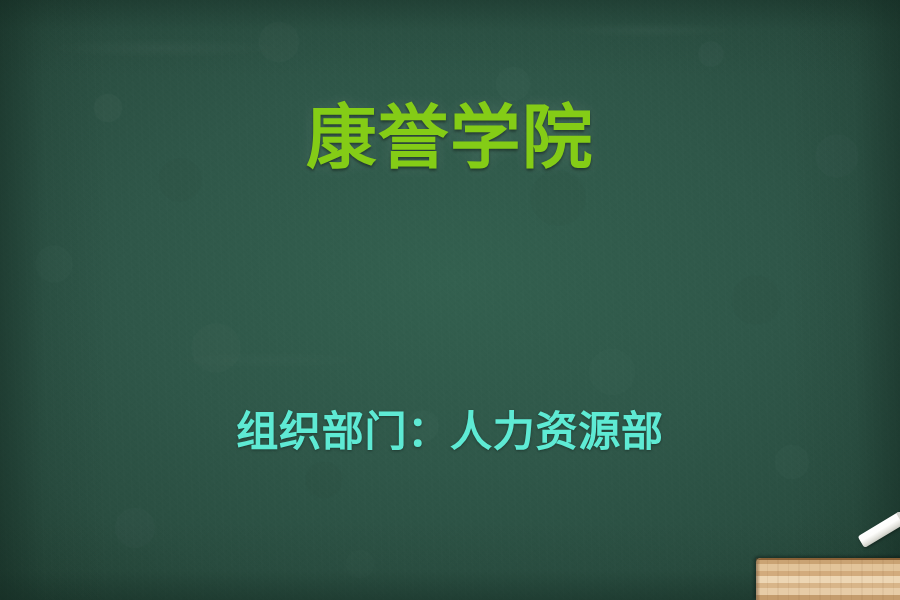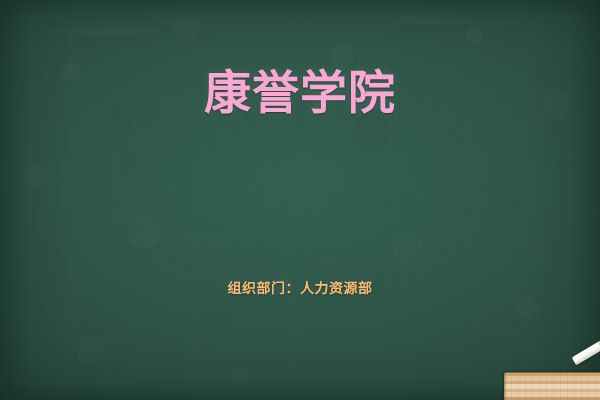--- a/index.html
+++ b/index.html
@@ -106,39 +106,39 @@
 
   .title-block {
     position: absolute;
     top: 64px;
     left: 0;
     right: 0;
     text-align: center;
   }
 
   .title-line {
-    color: #f9a8d4;
+    color: #84cc16;
     font-size: 47px;
     line-height: 57px;
     font-weight: 700;
     letter-spacing: 1px;
     white-space: nowrap;
     text-shadow:
       0 1px 2px rgba(0,0,0,0.40),
       0 0 10px rgba(255,255,255,0.10);
   }
 
   .subtitle {
     position: absolute;
     top: 274px;
     left: 0;
     right: 0;
     text-align: center;
-    color: #fdba74;
-    font-size: 14px;
+    color: #5eead4;
+    font-size: 28px;
     line-height: 28px;
     font-weight: 700;
     letter-spacing: 0.5px;
     white-space: nowrap;
     text-shadow: 0 1px 2px rgba(0,0,0,0.35);
   }
 
   
   .chalk-tray {
     position: absolute;

